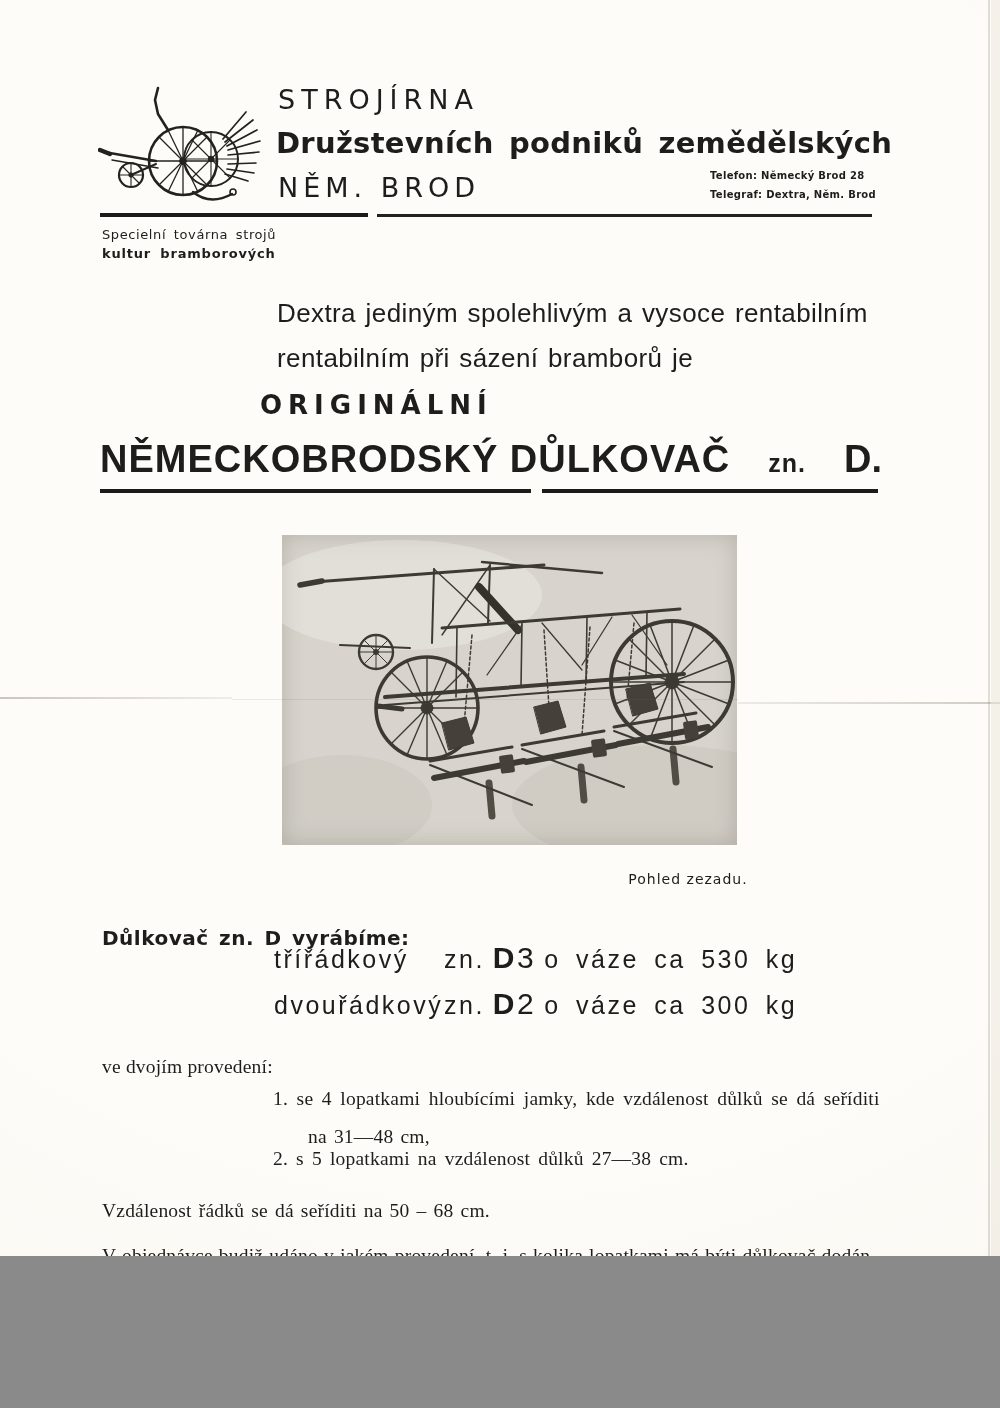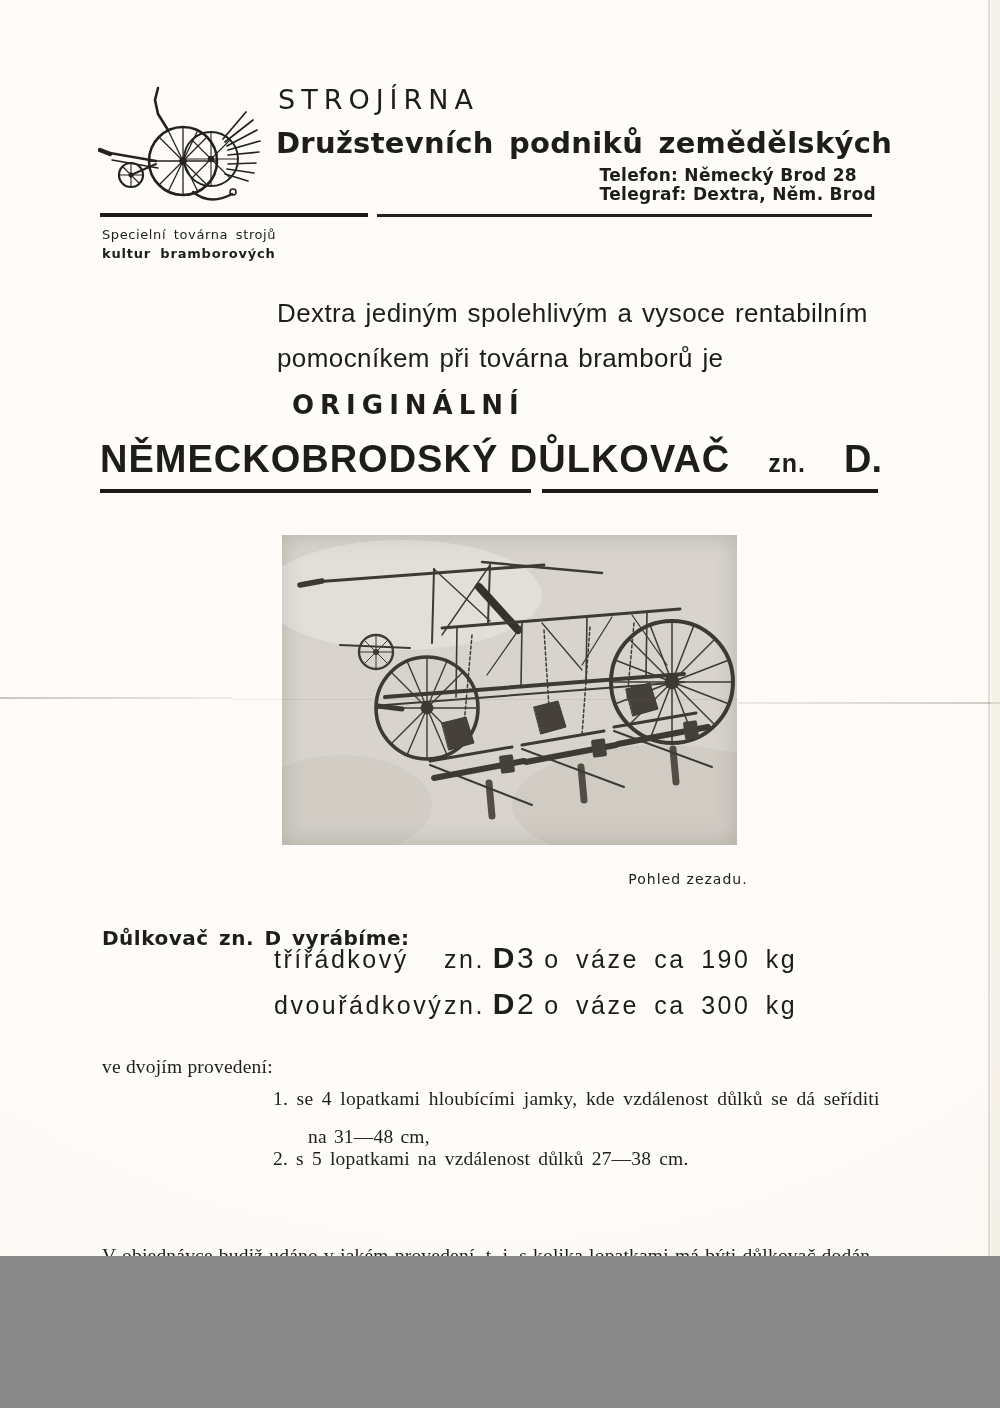--- a/index.html
+++ b/index.html
@@ -8,28 +8,28 @@
     background:
       radial-gradient(ellipse 130% 90% at 48% 42%, #fdfcf9 55%, #faf8f2 82%, #f3efe6 100%);
     color:#1e1d1b;
     font-family:"DejaVu Sans", sans-serif;
   }
   .abs{position:absolute;}
   
   .co1{left:278px;top:84px;font-size:27px;letter-spacing:6px;font-weight:400;}
   .co2{left:276px;top:126px;font-size:29px;font-weight:700;word-spacing:5px;letter-spacing:0.3px;}
   .co3{left:278px;top:172px;font-size:27px;letter-spacing:5px;font-weight:400;}
-  .contact{right:124px;top:166px;text-align:left;font-size:17px;font-weight:700;line-height:19px;letter-spacing:0.3px;}
+  .contact{right:124px;top:166px;text-align:left;font-size:10px;font-weight:700;line-height:19px;letter-spacing:0.3px;}
   .ruleA{left:100px;top:213px;width:268px;height:4px;background:#1c1b19;}
   .ruleB{left:377px;top:214px;width:495px;height:3px;background:#23221f;}
   .tag1{left:102px;top:227px;font-size:13px;letter-spacing:0.6px;word-spacing:3px;}
   .tag2{left:102px;top:246px;font-size:13px;font-weight:700;letter-spacing:0.8px;word-spacing:4px;}
   
   .intro{left:277px;top:291px;font-size:26px;line-height:45px;font-family:"Liberation Sans",sans-serif;word-spacing:2px;letter-spacing:0.4px;}
-  .kicker{left:292px;top:390px;font-size:26px;font-weight:700;letter-spacing:6px;text-align:center;}
+  .kicker{left:260px;top:390px;font-size:26px;font-weight:700;letter-spacing:6px;text-align:center;}
   .titleRow{left:100px;top:438px;width:782px;display:flex;justify-content:space-between;align-items:baseline;white-space:nowrap;font-family:"Liberation Sans",sans-serif;font-weight:700;}
   .titleMain{font-size:38px;letter-spacing:1px;}
   .titleZn{font-size:25px;letter-spacing:1px;}
   .titleD{font-size:38px;}
   .ulA{left:100px;top:489px;width:431px;height:4px;background:#1c1b19;}
   .ulB{left:542px;top:489px;width:336px;height:4px;background:#1c1b19;}
   
   .photo{left:282px;top:535px;width:455px;height:310px;background:#d8d4cd;box-shadow:inset 0 0 22px rgba(95,88,76,0.28);}
   .photo svg{display:block;}
   .caption{left:612px;top:871px;width:152px;text-align:center;font-size:14px;letter-spacing:1px;}
@@ -103,32 +103,33 @@
           <line x1="129" y1="85" x2="156" y2="89"></line>
         <line x1="127" y1="90" x2="150" y2="97"></line>
       </g>
       <path d="M 95 108 Q 112 122 134 110" stroke-width="2.4"></path>
       <circle cx="135" cy="108" r="3" stroke-width="1.6"></circle>
     </svg>
   </div>
 
   <div class="abs co1">STROJÍRNA</div>
   <div class="abs co2">Družstevních podniků zemědělských</div>
+  <div class="abs co3">NĚM. BROD</div>
   <div class="abs contact">
     <div>Telefon: Německý Brod 28</div>
     <div>Telegraf: Dextra, Něm. Brod</div>
   </div>
   <div class="abs ruleA"></div>
   <div class="abs ruleB"></div>
   <div class="abs tag1">Specielní továrna strojů</div>
   <div class="abs tag2">kultur bramborových</div>
 
   <div class="abs intro">
     <div>Dextra jediným spolehlivým a vysoce rentabilním</div>
-    <div>pomocníkem při továrna bramborů je</div>
+    <div>rentabilním při sázení bramborů je</div>
   </div>
   <div class="abs kicker">ORIGINÁLNÍ</div>
   <div class="abs titleRow">
     <span class="titleMain">NĚMECKOBRODSKÝ DŮLKOVAČ</span>
     <span class="titleZn">zn.</span>
     <span class="titleD">D.</span>
   </div>
   <div class="abs ulA"></div>
   <div class="abs ulB"></div>
 
@@ -231,36 +232,37 @@
   </div>
   <div class="abs caption">Pohled zezadu.</div>
 
   <div class="abs prodHead">Důlkovač zn. D vyrábíme:</div>
   <div class="abs rows">
     <div class="prow">
       <span class="pname">třířádkový</span>
       <span class="pzn">zn.</span>
       <span class="pml">D</span>
       <span class="pmd">3</span>
-      <span class="pspec">o váze ca 190 kg</span>
+      <span class="pspec">o váze ca 530 kg</span>
     </div>
     <div class="prow">
       <span class="pname">dvouřádkový</span>
       <span class="pzn">zn.</span>
       <span class="pml">D</span>
       <span class="pmd">2</span>
       <span class="pspec">o váze ca 300 kg</span>
     </div>
   </div>
 
   <div class="abs serif varHead">ve dvojím provedení:</div>
   <div class="abs serif it1a">1. se 4 lopatkami hloubícími jamky, kde vzdálenost důlků se dá seříditi</div>
   <div class="abs serif it1b">na 31—48 cm,</div>
   <div class="abs serif it2">2. s 5 lopatkami na vzdálenost důlků 27—38 cm.</div>
 
+  <div class="abs serif note1">Vzdálenost řádků se dá seříditi na 50 – 68 cm.</div>
   <div class="abs serif note2">V objednávce budiž udáno v jakém provedení, t. j. s kolika lopatkami má býti důlkovač dodán.</div>
 
   <div class="abs creaseL"></div>
   <div class="abs creaseM"></div>
   <div class="abs creaseR"></div>
   <div class="abs edgeR2"></div>
   <div class="abs edgeR"></div>
 </div>
 
 </body></html>

